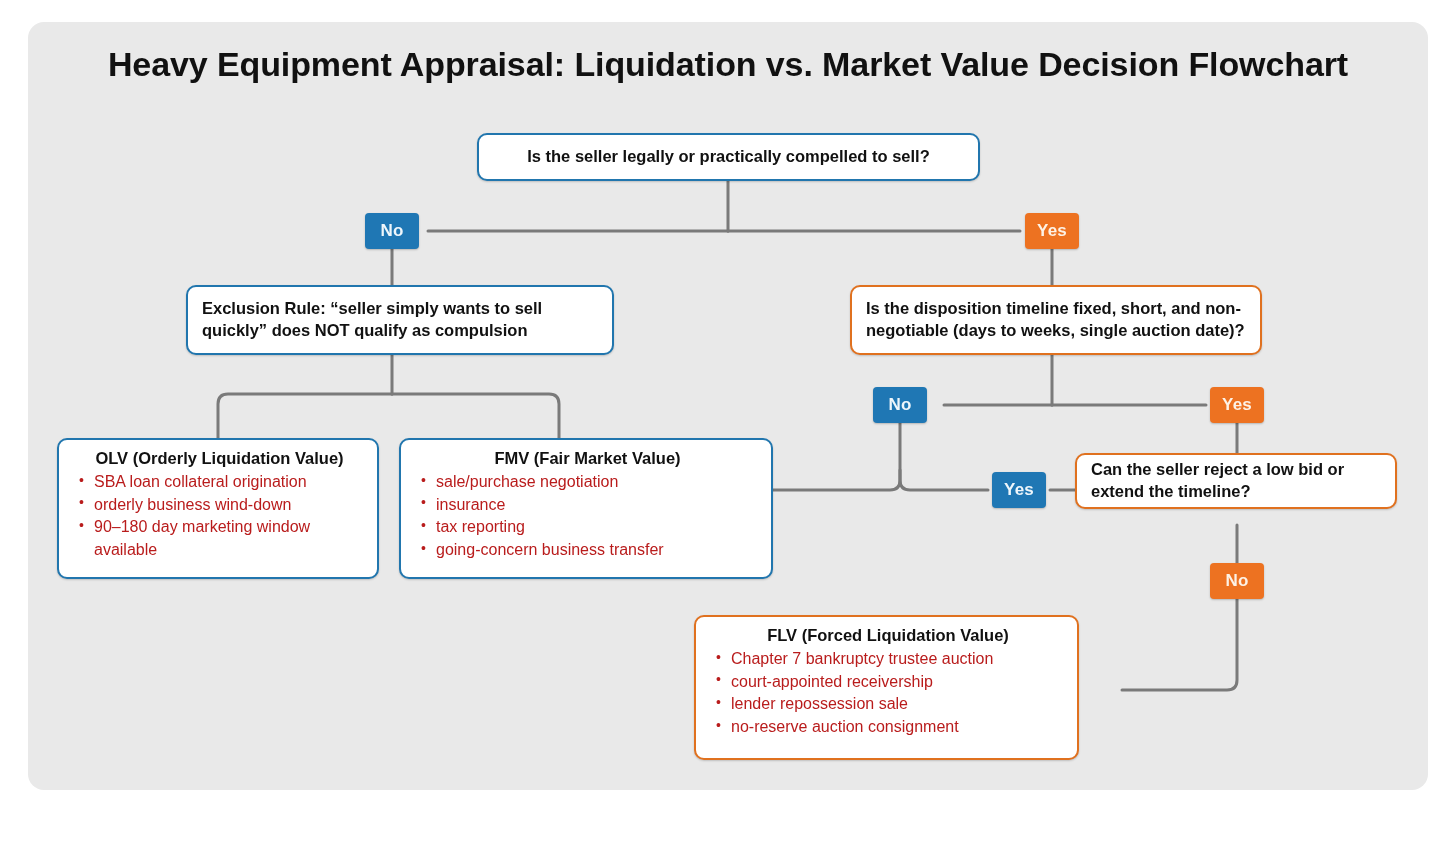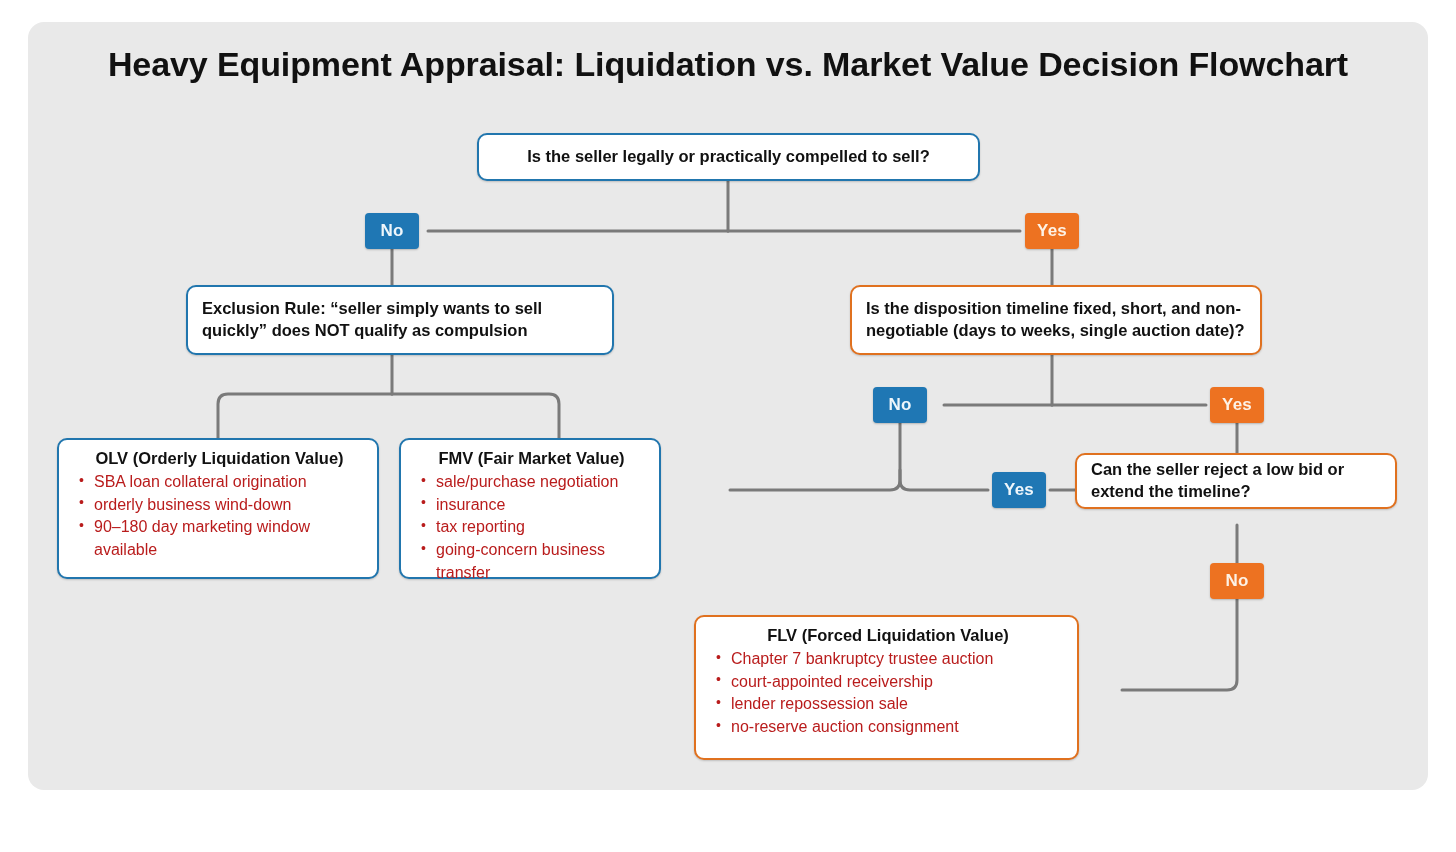--- a/index.html
+++ b/index.html
@@ -192,21 +192,21 @@
 
   <div class="node listbox" style="left:57px; top:438px; width:322px; height:141px;">
     <div class="box-title">OLV (Orderly Liquidation Value)</div>
     <ul>
       <li>SBA loan collateral origination</li>
       <li>orderly business wind-down</li>
       <li>90–180 day marketing window available</li>
     </ul>
   </div>
 
-  <div class="node listbox" style="left:399px; top:438px; width:262px; height:141px;">
+  <div class="node listbox" style="left:399px; top:438px; width:374px; height:141px;">
     <div class="box-title">FMV (Fair Market Value)</div>
     <ul>
       <li>sale/purchase negotiation</li>
       <li>insurance</li>
       <li>tax reporting</li>
       <li>going-concern business transfer</li>
     </ul>
   </div>
 
   <div class="node listbox orange" style="left:694px; top:615px; width:385px; height:145px;">

